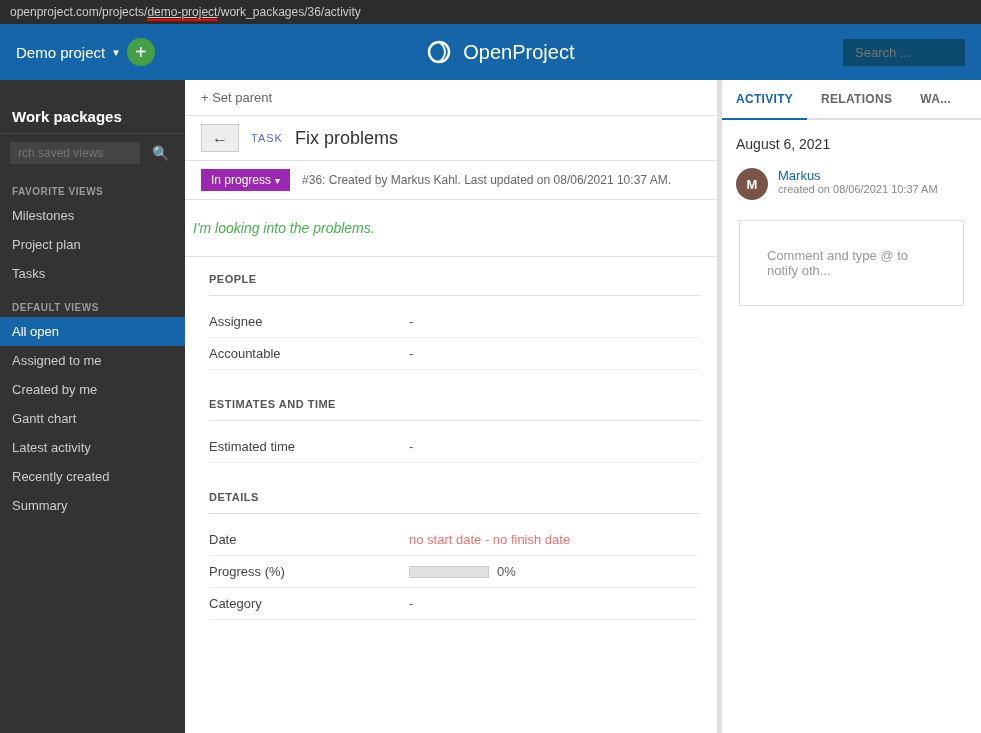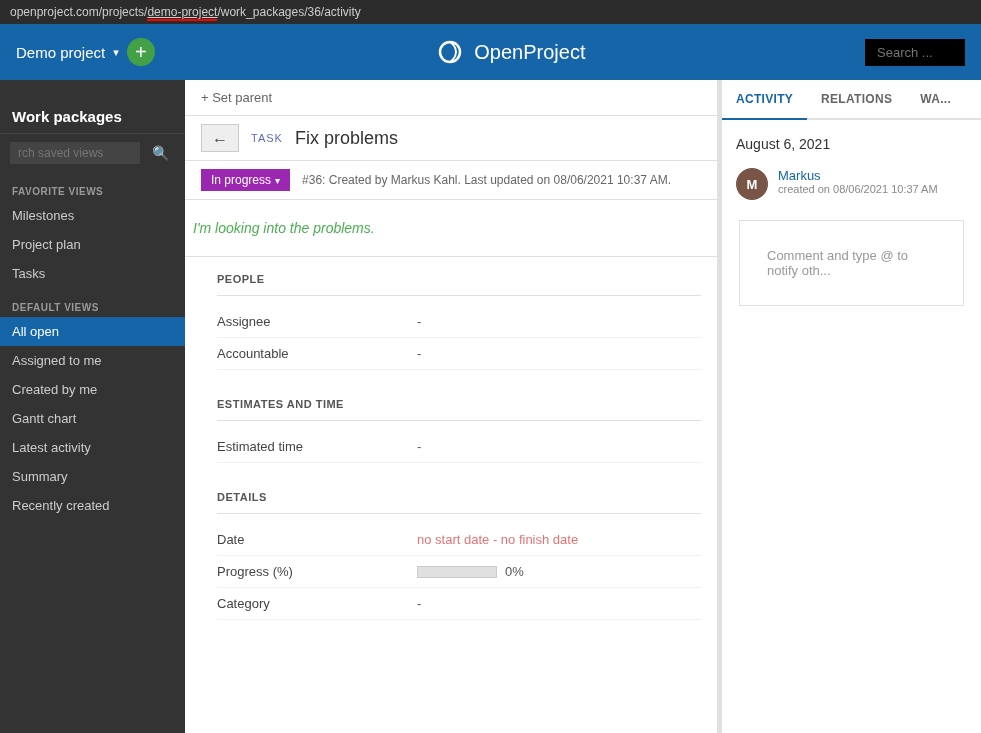--- a/index.html
+++ b/index.html
@@ -60,25 +60,25 @@
       font-weight: 300;
       display: flex;
       align-items: center;
       gap: 8px;
     }
     .logo-icon {
       width: 32px;
       height: 32px;
     }
     .search-box {
-      background: #000000;
+      background: #0c4a6e;
       border: none;
       padding: 6px 12px;
       font-size: 13px;
-      width: 100px;
+      width: 122px;
       color: #999;
     }
 
     
     .layout {
       display: flex;
       height: calc(733px - 24px - 56px);
     }
 
     
@@ -214,21 +214,21 @@
 
     .wp-description {
       padding: 20px 8px;
       color: #4caf50;
       font-size: 14px;
       font-style: italic;
       border-bottom: 1px solid #e0e0e0;
     }
 
     .wp-section {
-      padding: 16px 16px 0 32px;
+      padding: 16px 16px 0 24px;
     }
     .wp-section-title {
       font-size: 11px;
       font-weight: 700;
       color: #555;
       text-transform: uppercase;
       letter-spacing: 0.5px;
       padding-bottom: 10px;
       border-bottom: 1px solid #e0e0e0;
       margin-bottom: 10px;
@@ -392,24 +392,24 @@
     <div class="sidebar-item">
       <span>Created by me</span>
     </div>
     <div class="sidebar-item">
       <span>Gantt chart</span>
     </div>
     <div class="sidebar-item">
       <span>Latest activity</span>
     </div>
     <div class="sidebar-item">
+      <span>Recently created</span>
+    </div>
+    <div class="sidebar-item">
       <span>Summary</span>
-    </div>
-    <div class="sidebar-item">
-      <span>Recently created</span>
     </div>
   </aside>
 
   <div class="main">
 
     <div class="wp-detail">
 
       <div class="wp-top-bar">
         <span class="set-parent">+ Set parent</span>
       </div>

